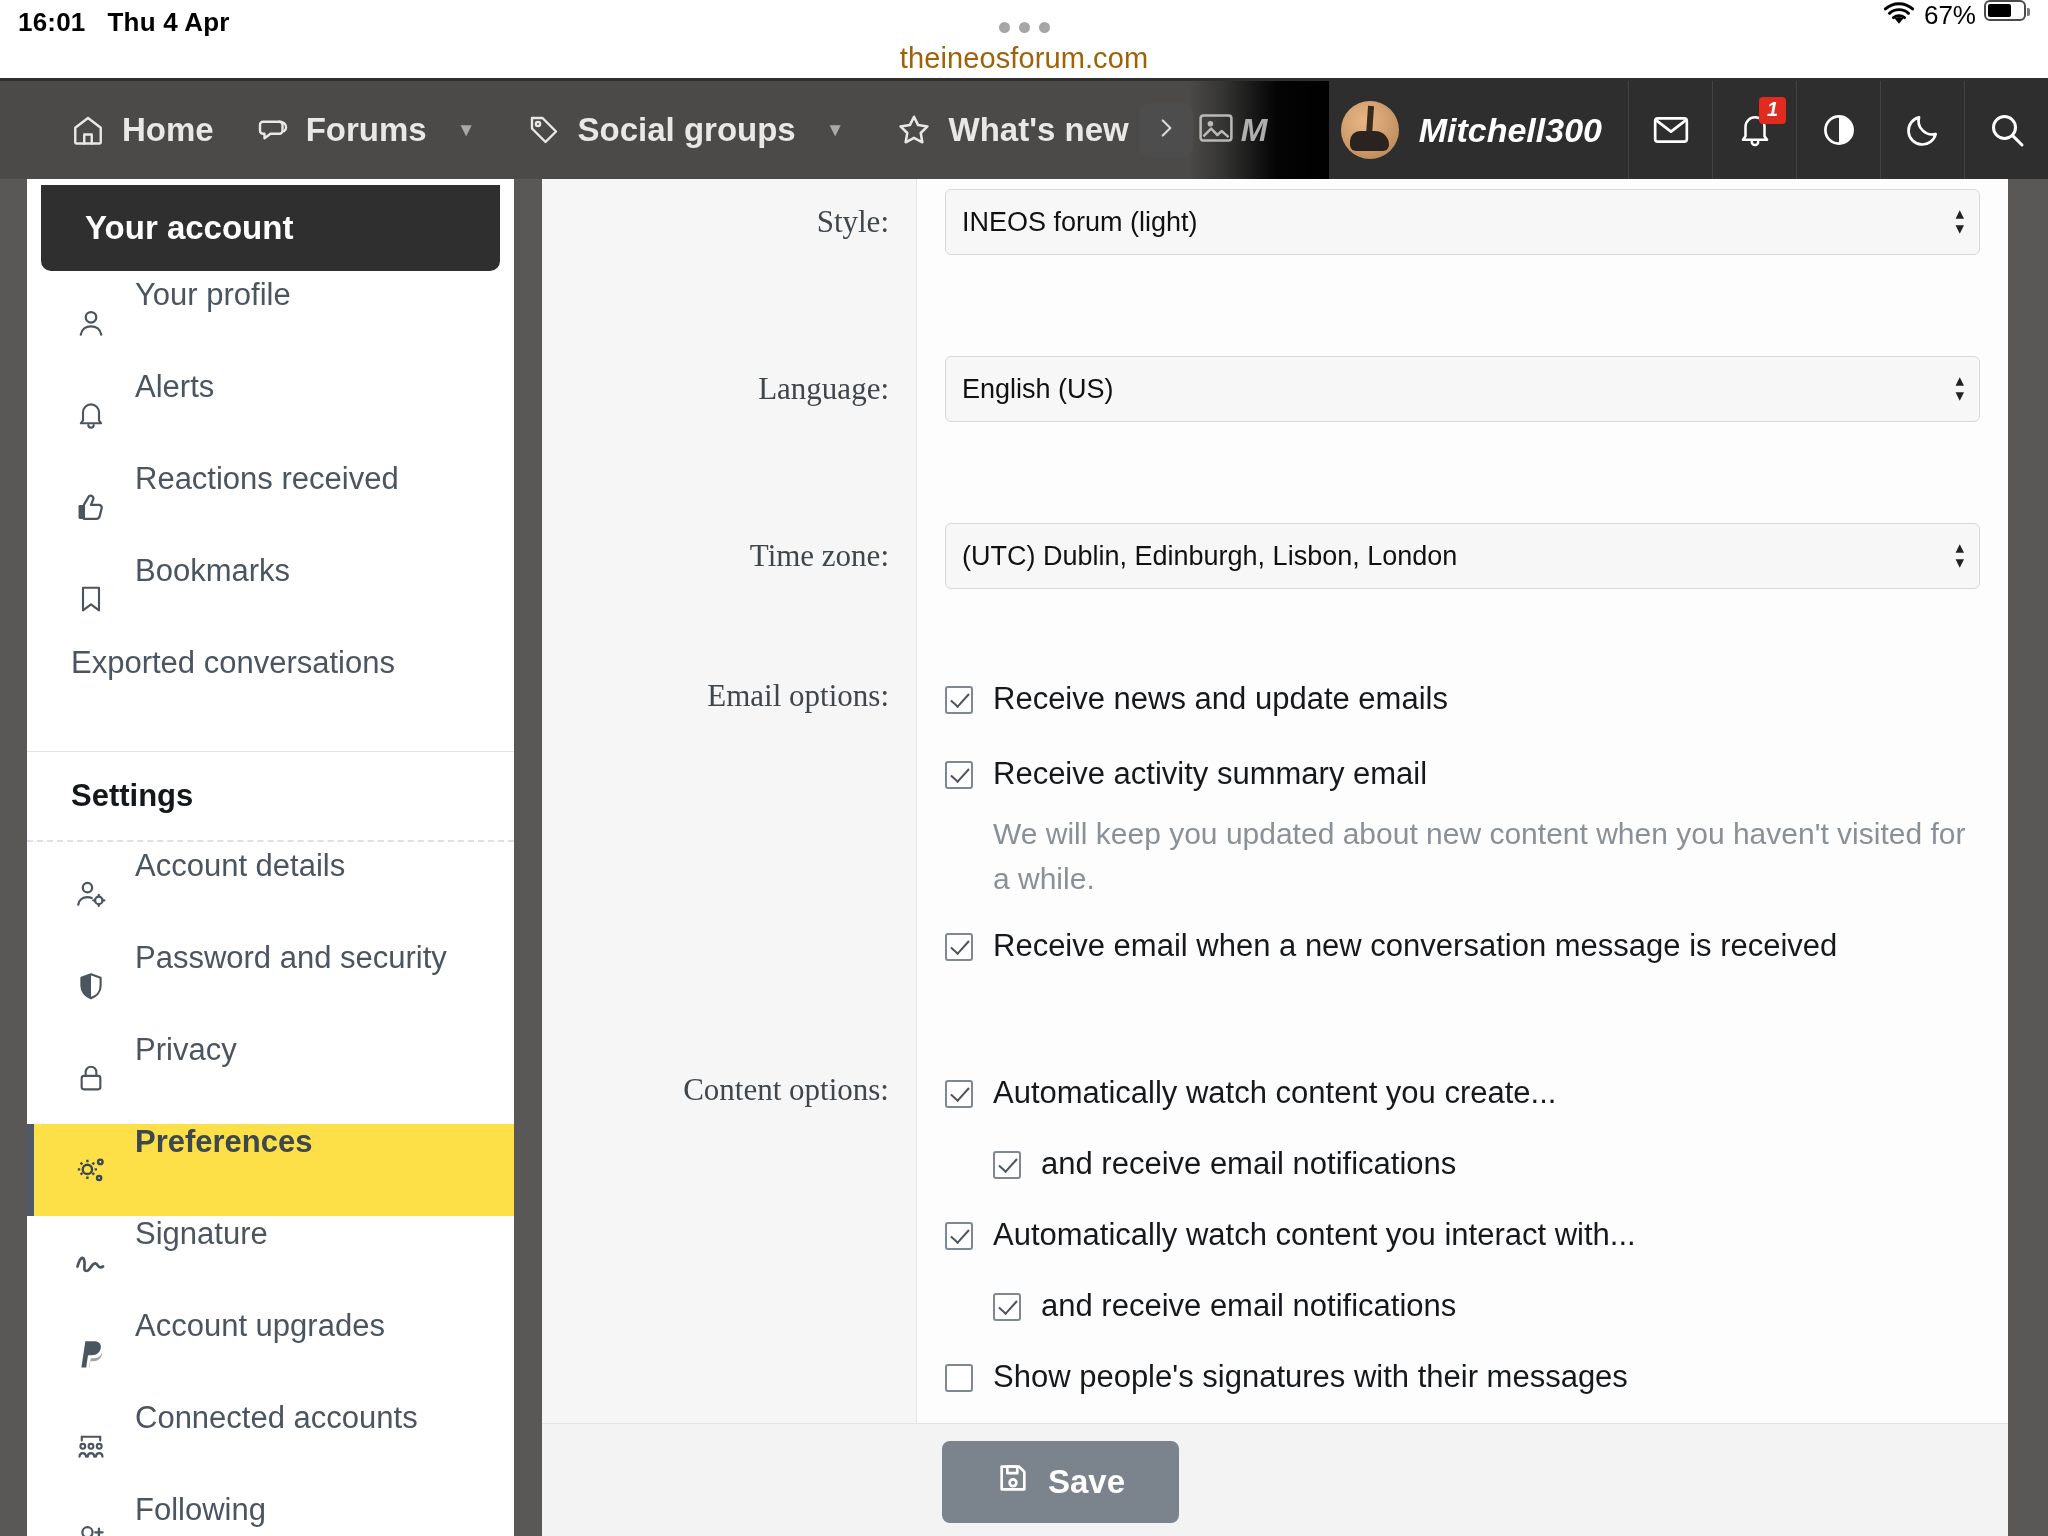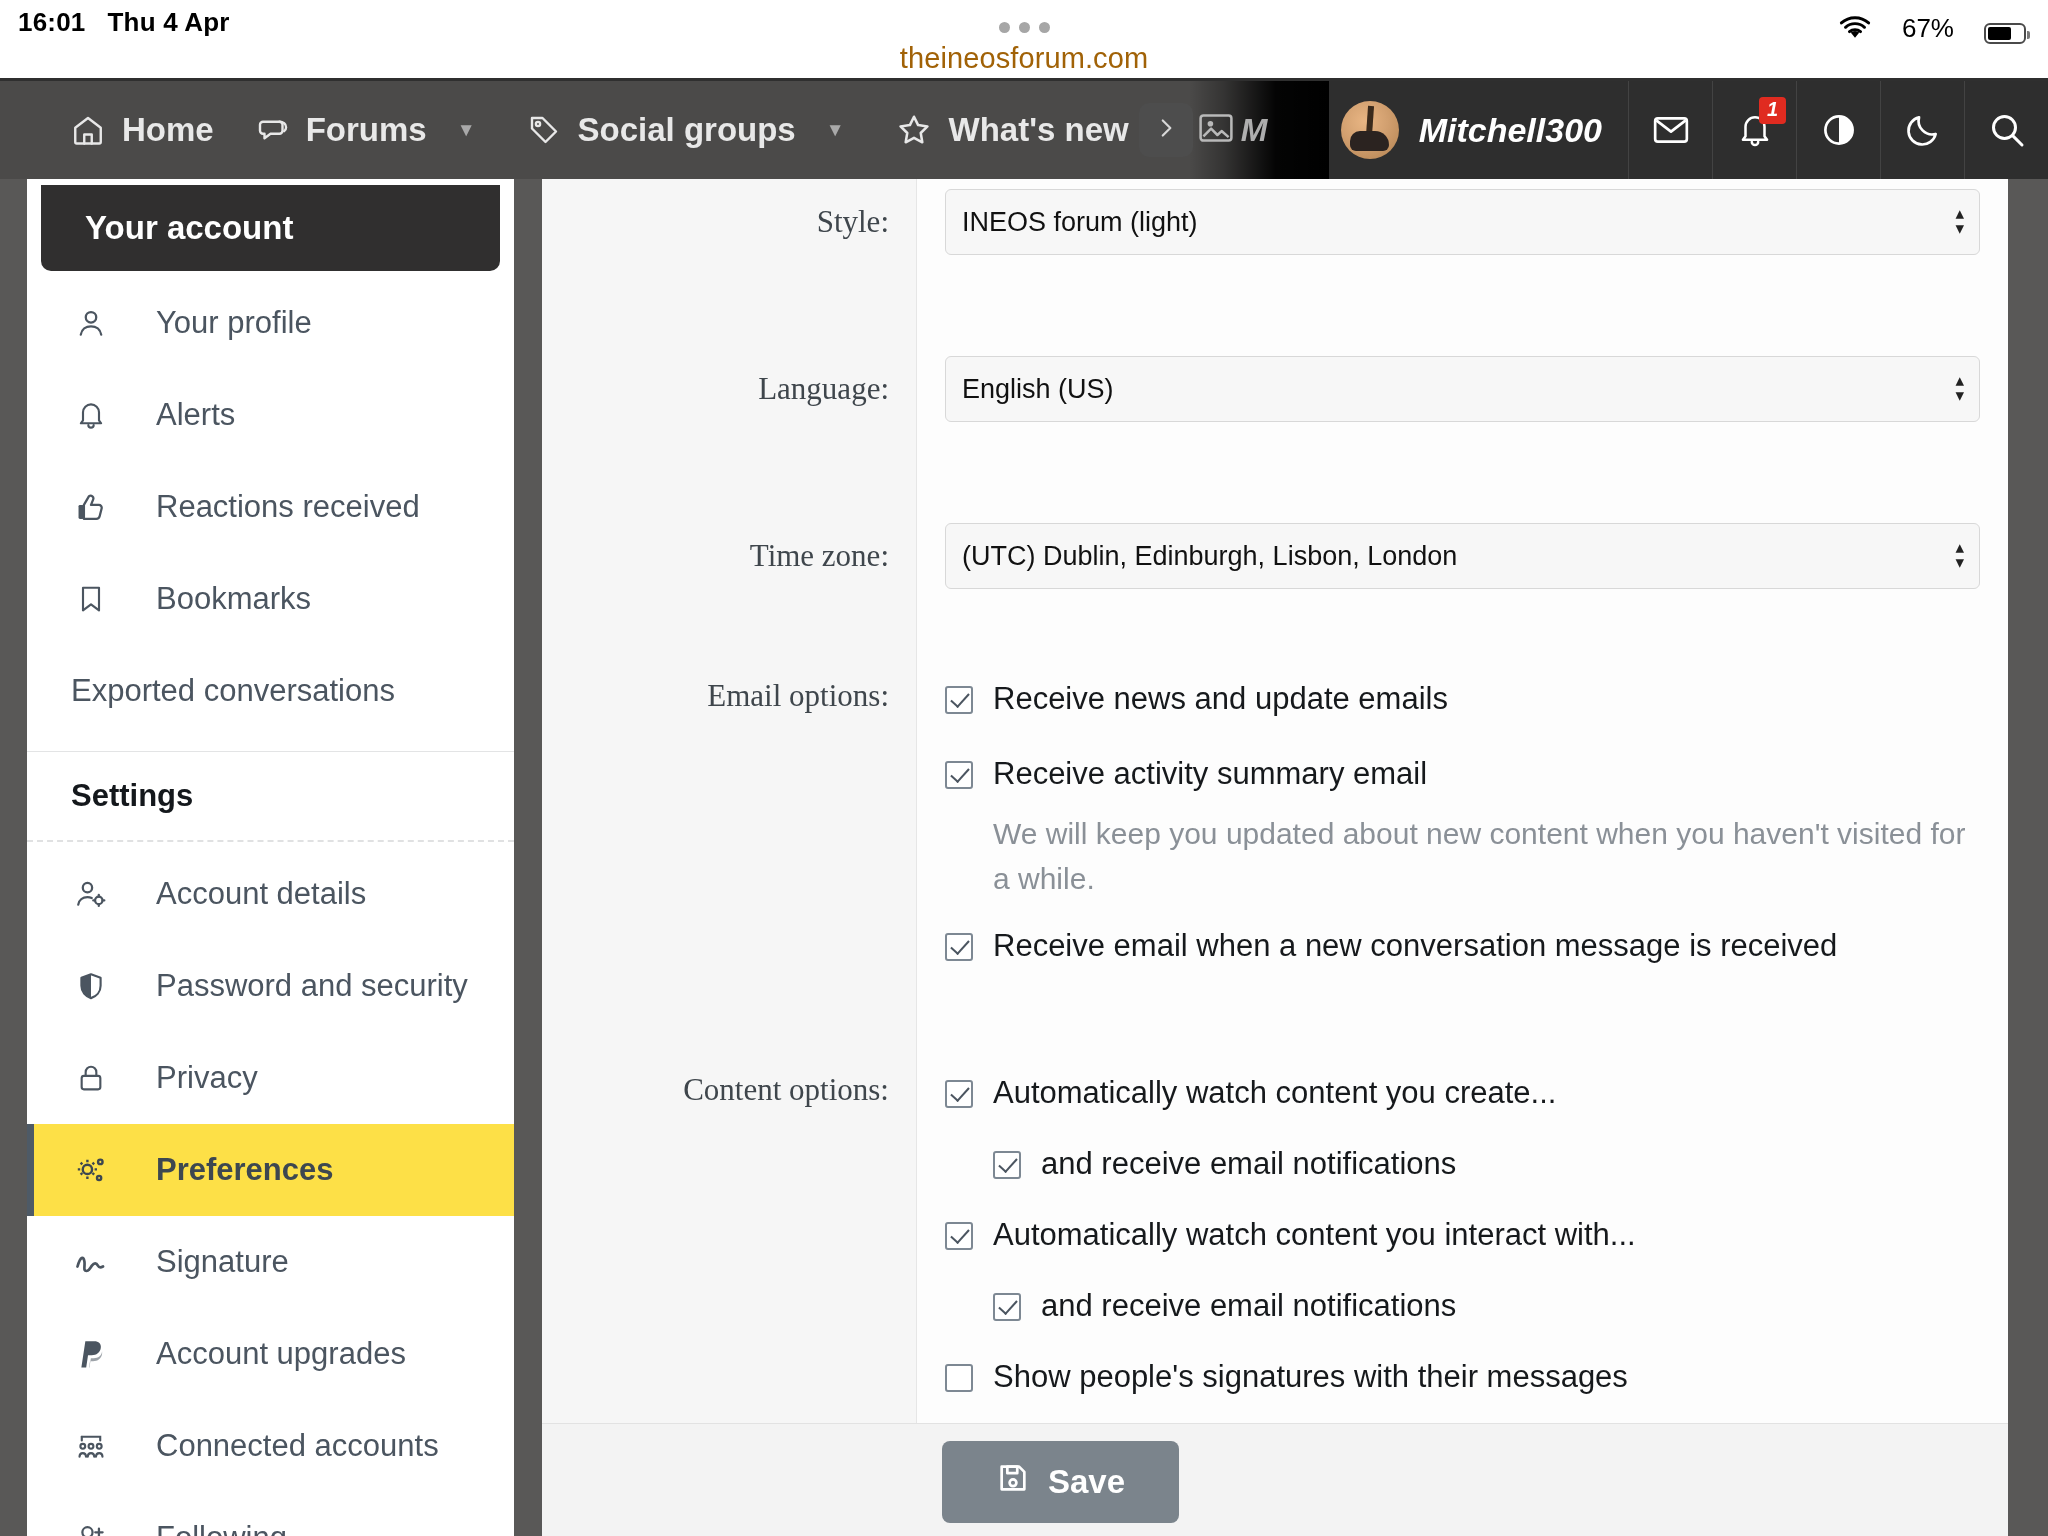--- a/index.html
+++ b/index.html
@@ -16,21 +16,21 @@
     position: absolute; top: 0; left: 0; width: 2048px; height: 44px;
     display: flex; align-items: center; background: #ffffff;
   }
   .sb-left {
     display: flex; align-items: center; gap: 22px;
     margin-left: 18px; font-size: 26px; font-weight: 600; color: #000;
     letter-spacing: .2px;
   }
   .sb-right {
     position: absolute; right: 22px; top: 0; height: 44px;
-    display: flex; align-items: flex-end; gap: 30px;
+    display: flex; align-items: flex-start; gap: 8px;
   }
   .sb-pct { font-size: 26px; font-weight: 500; color: #000; }
   .batt {
     width: 42px; height: 21px; border: 2px solid #4a4a4a; border-radius: 6px;
     position: relative; padding: 2px;
   }
   .batt i { display: block; height: 100%; width: 67%; background: #000; border-radius: 2px; }
   .batt::after {
     content: ""; position: absolute; right: -6px; top: 6px;
     width: 3px; height: 8px; background: #7a7a7a; border-radius: 0 2px 2px 0;
@@ -131,21 +131,21 @@
     background: #ffffff; overflow: hidden;
   }
   .acct-header {
     margin: 6px 14px 0 14px; height: 86px; background: #302f2f;
     border-radius: 0 0 10px 10px;
     display: flex; align-items: center; padding-left: 44px;
     color: #ffffff; font-size: 33px; font-weight: 700;
   }
   .side-list { padding-top: 6px; }
   .side-item {
-    display: flex; align-items: center; gap: 45px;
+    display: flex; gap: 24px;
     height: 92px; padding-left: 44px;
     color: #4b5560; font-size: 31px; cursor: pointer;
     position: relative;
   }
   .side-item.plain { padding-left: 44px; }
   .side-item.active {
     background: #fde047; font-weight: 700; color: #3d4750;
   }
   .side-item.active::before {
     content:""; position:absolute; left:0; top:0; bottom:0; width:7px; background:#4e5a66;

